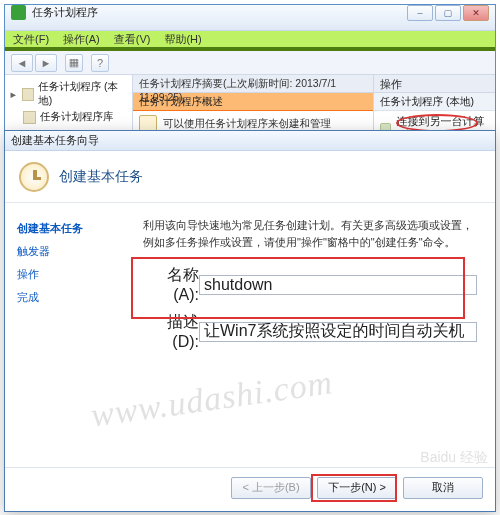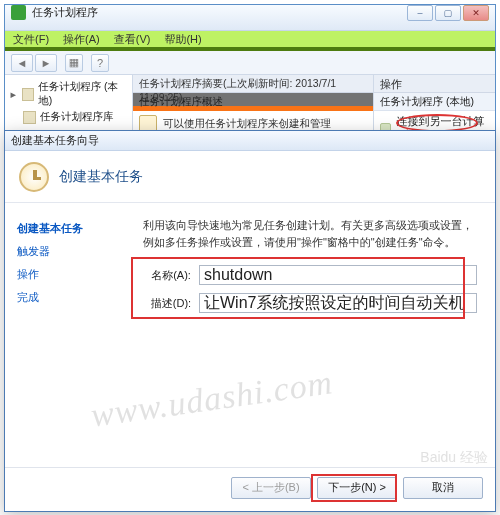--- a/index.html
+++ b/index.html
@@ -17,21 +17,21 @@
   .toolbar{height:24px;background:#f1f5fb;border-bottom:1px solid #cfd9e8;display:flex;align-items:center;padding:0 6px;gap:8px}
   .toolbar .nav{display:flex;gap:2px}
   .toolbar .navbtn{width:22px;height:18px;border:1px solid #b9cbe2;background:linear-gradient(#fff,#e7eef8);border-radius:2px;display:flex;align-items:center;justify-content:center;color:#777}
   .body{display:flex;height:70px}
   .tree{width:128px;background:#fff;border-right:1px solid #cfd9e8;padding:4px 4px;font-size:11px}
   .tree .node{display:flex;align-items:center;gap:4px;padding:1px 0}
   .tree .tw{width:9px;text-align:center;color:#666}
   .tree .fi{width:13px;height:13px;background:#e9e2c4;border:1px solid #c9bf96}
   .mid{flex:1;background:#fff;position:relative}
   .mid .hdr{height:18px;background:#e9eef6;border-bottom:1px solid #d0d8e6;padding:2px 6px;font-size:10.5px;color:#333}
-  .mid .sub{height:18px;background:#737373;border-bottom:5px solid #f97316;padding:2px 6px;font-size:10.5px}
+  .mid .sub{height:18px;background:#fdba74;border-bottom:1px solid #f97316;padding:2px 6px;font-size:10.5px}
   .mid .desc{padding:6px 6px 0 30px;font-size:10.5px;color:#333}
   .mid .oi{position:absolute;left:6px;top:40px;width:18px;height:18px;border:1px solid #cbb36a;background:#fff5d6;border-radius:2px}
   .right{width:122px;background:#fff;border-left:1px solid #cfd9e8}
   .right .rh{height:18px;background:#e9eef6;border-bottom:1px solid #d0d8e6;padding:2px 6px;font-size:11px}
   .right .rt{height:18px;background:#eef3fa;border-bottom:1px solid #dbe3ef;padding:2px 6px;font-size:10.5px}
   .right .ritem{display:flex;align-items:center;gap:5px;padding:3px 6px;font-size:10.5px}
   .right .ri{width:13px;height:13px;background:#d9e6c4;border:1px solid #b4c797;border-radius:2px}
   .ellipse{position:absolute;border:2px solid #d33;border-radius:50%;pointer-events:none}
   .arrow-svg{position:absolute;pointer-events:none}
   
@@ -42,21 +42,21 @@
   .wiz-head .hicon:before{content:"";position:absolute;left:12px;top:6px;width:4px;height:10px;background:#b8944a}
   .wiz-head .hicon:after{content:"";position:absolute;left:12px;top:13px;width:8px;height:3px;background:#b8944a}
   .wiz-head .ht{font-size:14px;color:#1e4f8a}
   .wiz-body{display:flex;height:264px}
   .steps{width:120px;background:#fff;padding:14px 12px}
   .steps div{padding:4px 0;font-size:11px;color:#0a58c2}
   .steps .cur{color:#0a58c2;font-weight:bold}
   .form{flex:1;padding:14px 18px;position:relative}
   .form .intro{font-size:11px;color:#333;line-height:1.55;margin-bottom:14px}
   .row{display:flex;align-items:center;margin:8px 0}
-  .row .lab{width:56px;font-size:11px;text-align:center}
+  .row .lab{width:56px;font-size:16px;text-align:right}
   .row input{flex:1;height:20px;border:1px solid #aeb8c6;padding:0 4px;font-size:16px;background:#fff}
   .redbox{position:absolute;border:2px solid #d33;pointer-events:none}
   .wiz-foot{height:40px;border-top:1px solid #e0e4ec;display:flex;align-items:center;justify-content:flex-end;gap:6px;padding:0 12px;position:relative}
   .btn{min-width:80px;height:22px;border:1px solid #9fb2cc;background:linear-gradient(#fdfdfe,#e7edf6);border-radius:2px;font-size:11px;display:flex;align-items:center;justify-content:center;padding:0 8px}
   .btn.dis{color:#9a9a9a}
   .watermark{position:absolute;left:90px;top:380px;font-size:34px;color:rgba(170,170,170,.35);font-style:italic;transform:rotate(-8deg);font-family:cursive;pointer-events:none;letter-spacing:1px}
   .baidu{position:absolute;right:12px;bottom:48px;color:rgba(200,200,200,.55);font-size:14px;pointer-events:none}
 </style>
 </head>
 <body>

